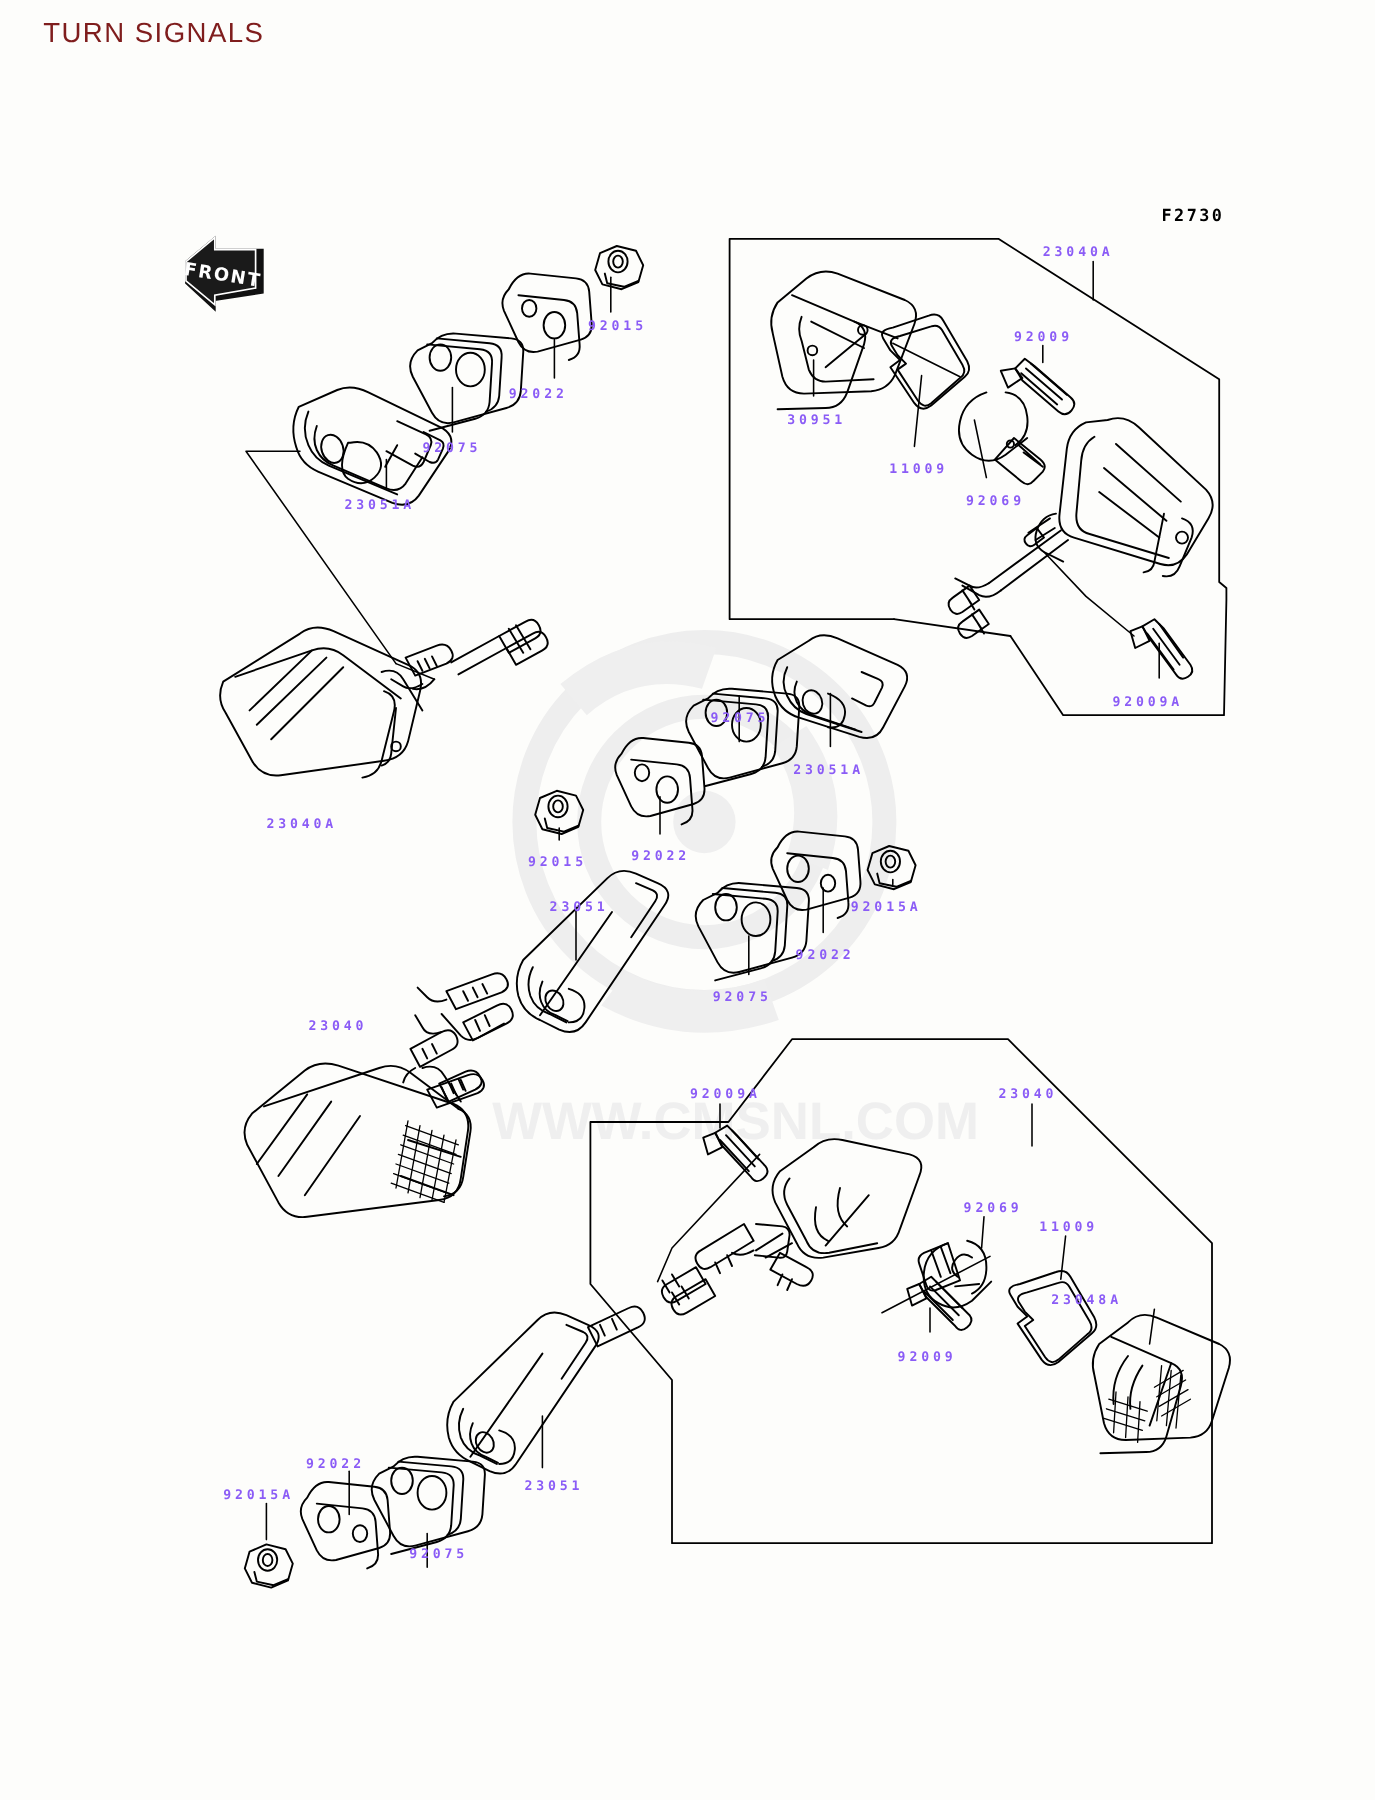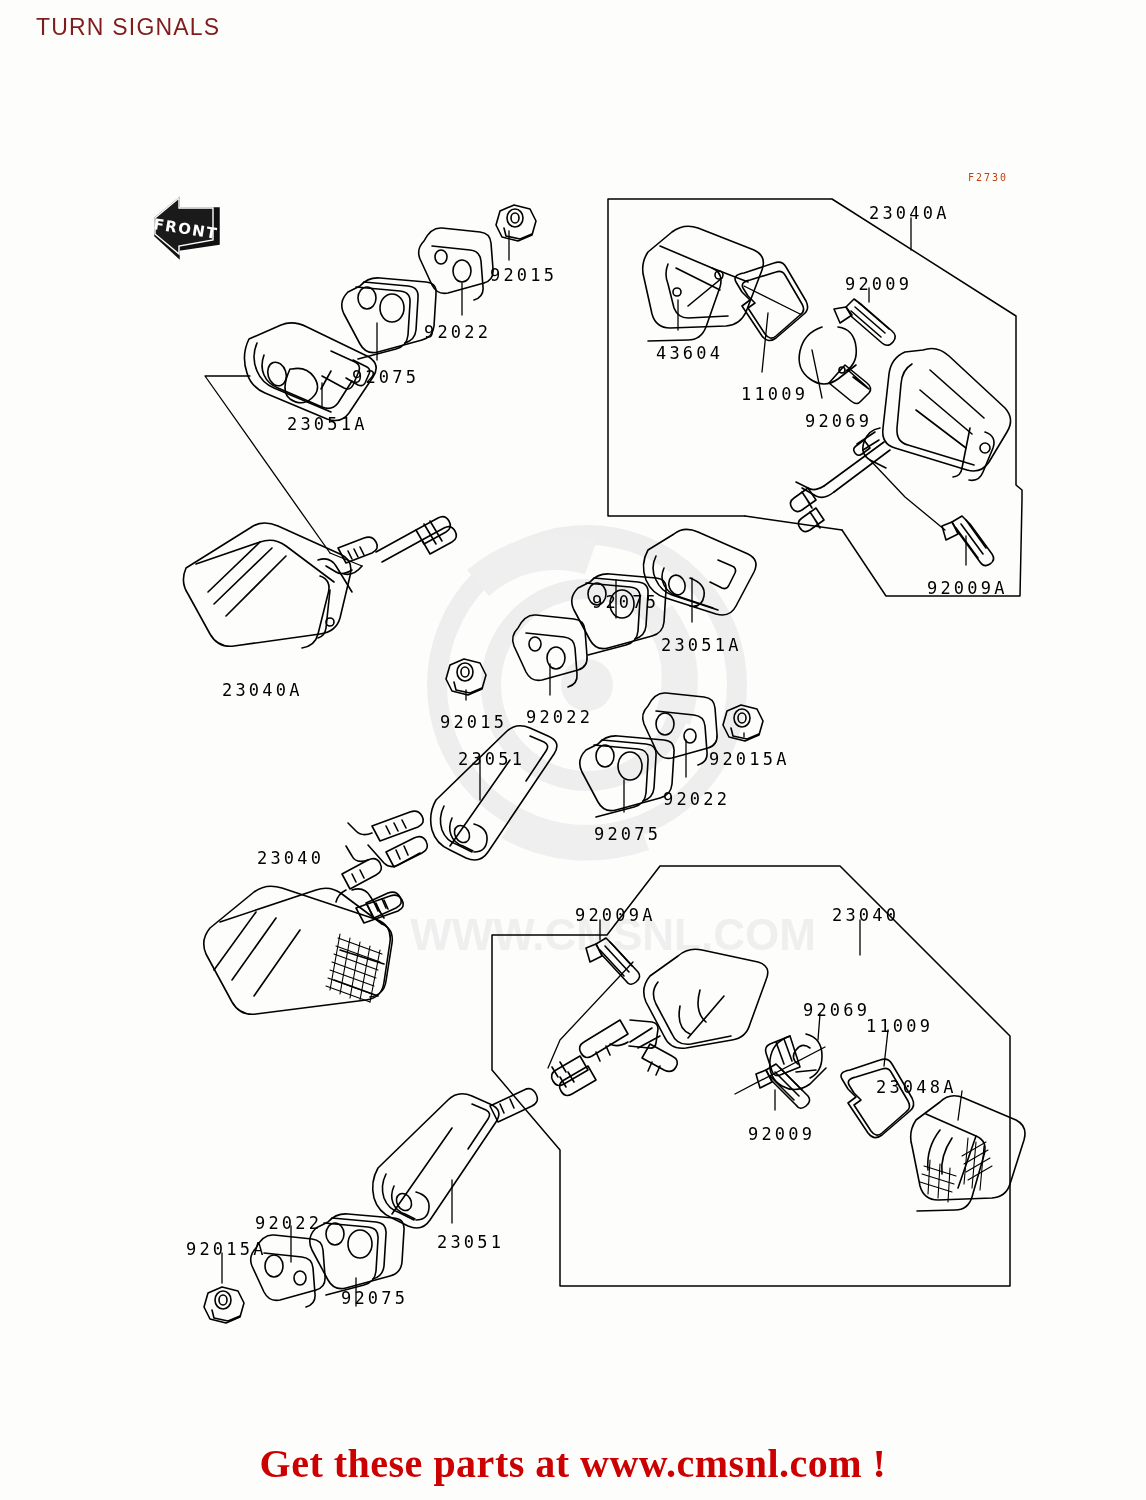--- a/index.html
+++ b/index.html
@@ -1,23 +1,23 @@
 <!DOCTYPE html>
 <html><head>
 <meta charset="utf-8">
 <style>
   html,body{margin:0;padding:0;background:#fdfdfb;}
   body{width:1146px;height:1500px;position:relative;overflow:hidden;
        font-family:"DejaVu Sans",sans-serif;}
   .page{position:absolute;inset:0;}
   #page-title{position:absolute;left:36px;top:14px;font-size:23px;color:#7f1d1d;
        letter-spacing:1.2px;font-family:"Liberation Sans",sans-serif;}
-  #figref{position:absolute;left:968px;top:172px;font-size:10px;color:#c2410c;
-       letter-spacing:2px;font-weight:normal;font-family:"DejaVu Sans Mono",monospace;}
-  .lbl{position:absolute;font-size:17px;color:#000000;font-weight:normal;letter-spacing:3.2px;
+  #figref{position:absolute;left:968px;top:172px;font-size:14px;color:#000000;
+       letter-spacing:2px;font-weight:bold;font-family:"DejaVu Sans Mono",monospace;}
+  .lbl{position:absolute;font-size:11px;color:#8b5cf6;font-weight:bold;letter-spacing:3.2px;
        font-family:"DejaVu Sans Mono",monospace;white-space:nowrap;}
   svg.art{position:absolute;left:0;top:0;width:1146px;height:1500px;}
   #footer{position:absolute;left:0;top:1440px;width:1146px;text-align:center;
        font-size:40px;color:#cc0000;font-family:"Liberation Serif",serif;font-weight:bold;
        letter-spacing:0.5px;}
   .front-badge{position:absolute;left:143px;top:192px;width:86px;height:78px;}
   .wm{position:absolute;pointer-events:none;}
   #wm-logo{left:372px;top:510px;width:430px;height:430px;opacity:1;}
   #wm-text{left:398px;top:910px;width:430px;font-size:44px;color:#efefef;
        font-family:"Liberation Sans",sans-serif;font-weight:bold;letter-spacing:0px;
@@ -433,21 +433,21 @@
       <path d="M12 26 L36 6 L36 16 L70 16 L70 48 L36 54 L36 62 L12 42 Z" fill="#1a1a1a" stroke="#fff" stroke-width="1.4"></path>
       <text x="42" y="42" font-family="'DejaVu Sans',sans-serif" font-size="15" font-weight="bold" fill="#fff" text-anchor="middle" transform="rotate(9 42 42)" letter-spacing="1.5">FRONT</text>
     </svg>
   </div>
 
   <div class="lbl" style="left:490px;top:265px">92015</div>
   <div class="lbl" style="left:424px;top:322px">92022</div>
   <div class="lbl" style="left:352px;top:367px">92075</div>
   <div class="lbl" style="left:287px;top:414px">23051A</div>
   <div class="lbl" style="left:869px;top:203px">23040A</div>
-  <div class="lbl" style="left:656px;top:343px">43604</div>
+  <div class="lbl" style="left:656px;top:343px">30951</div>
   <div class="lbl" style="left:741px;top:384px">11009</div>
   <div class="lbl" style="left:845px;top:274px">92009</div>
   <div class="lbl" style="left:805px;top:411px">92069</div>
   <div class="lbl" style="left:927px;top:578px">92009A</div>
   <div class="lbl" style="left:222px;top:680px">23040A</div>
   <div class="lbl" style="left:661px;top:635px">23051A</div>
   <div class="lbl" style="left:592px;top:592px">92075</div>
   <div class="lbl" style="left:526px;top:707px">92022</div>
   <div class="lbl" style="left:440px;top:712px">92015</div>
   <div class="lbl" style="left:458px;top:749px">23051</div>
@@ -459,15 +459,14 @@
   <div class="lbl" style="left:832px;top:905px">23040</div>
   <div class="lbl" style="left:803px;top:1000px">92069</div>
   <div class="lbl" style="left:866px;top:1016px">11009</div>
   <div class="lbl" style="left:876px;top:1077px">23048A</div>
   <div class="lbl" style="left:748px;top:1124px">92009</div>
   <div class="lbl" style="left:437px;top:1232px">23051</div>
   <div class="lbl" style="left:255px;top:1213px">92022</div>
   <div class="lbl" style="left:186px;top:1239px">92015A</div>
   <div class="lbl" style="left:341px;top:1288px">92075</div>
 
-  <div id="footer">Get these parts at www.cmsnl.com !</div>
 
 </div>
 
 </body></html>

